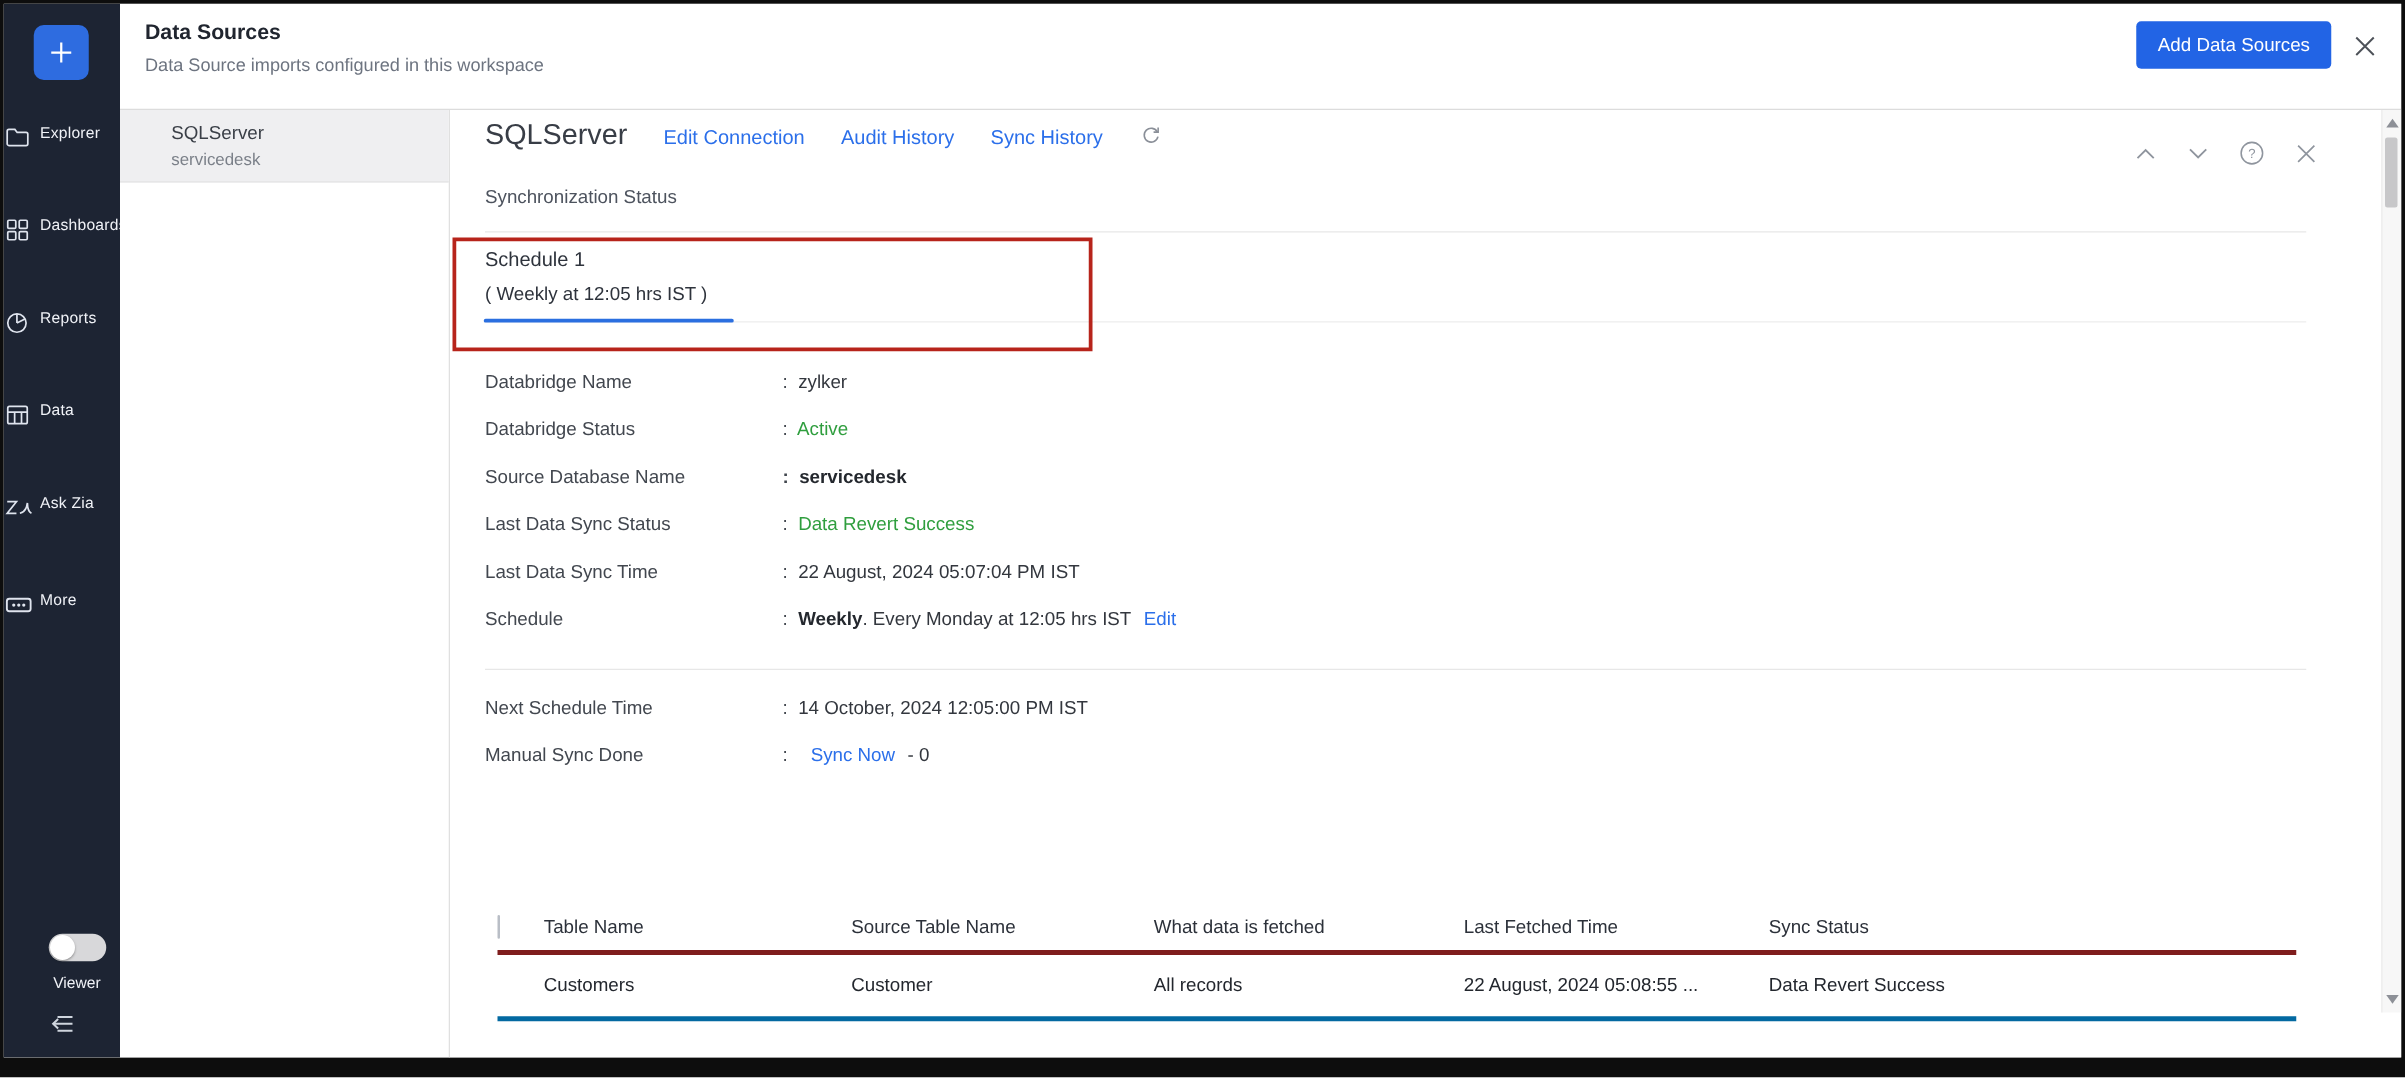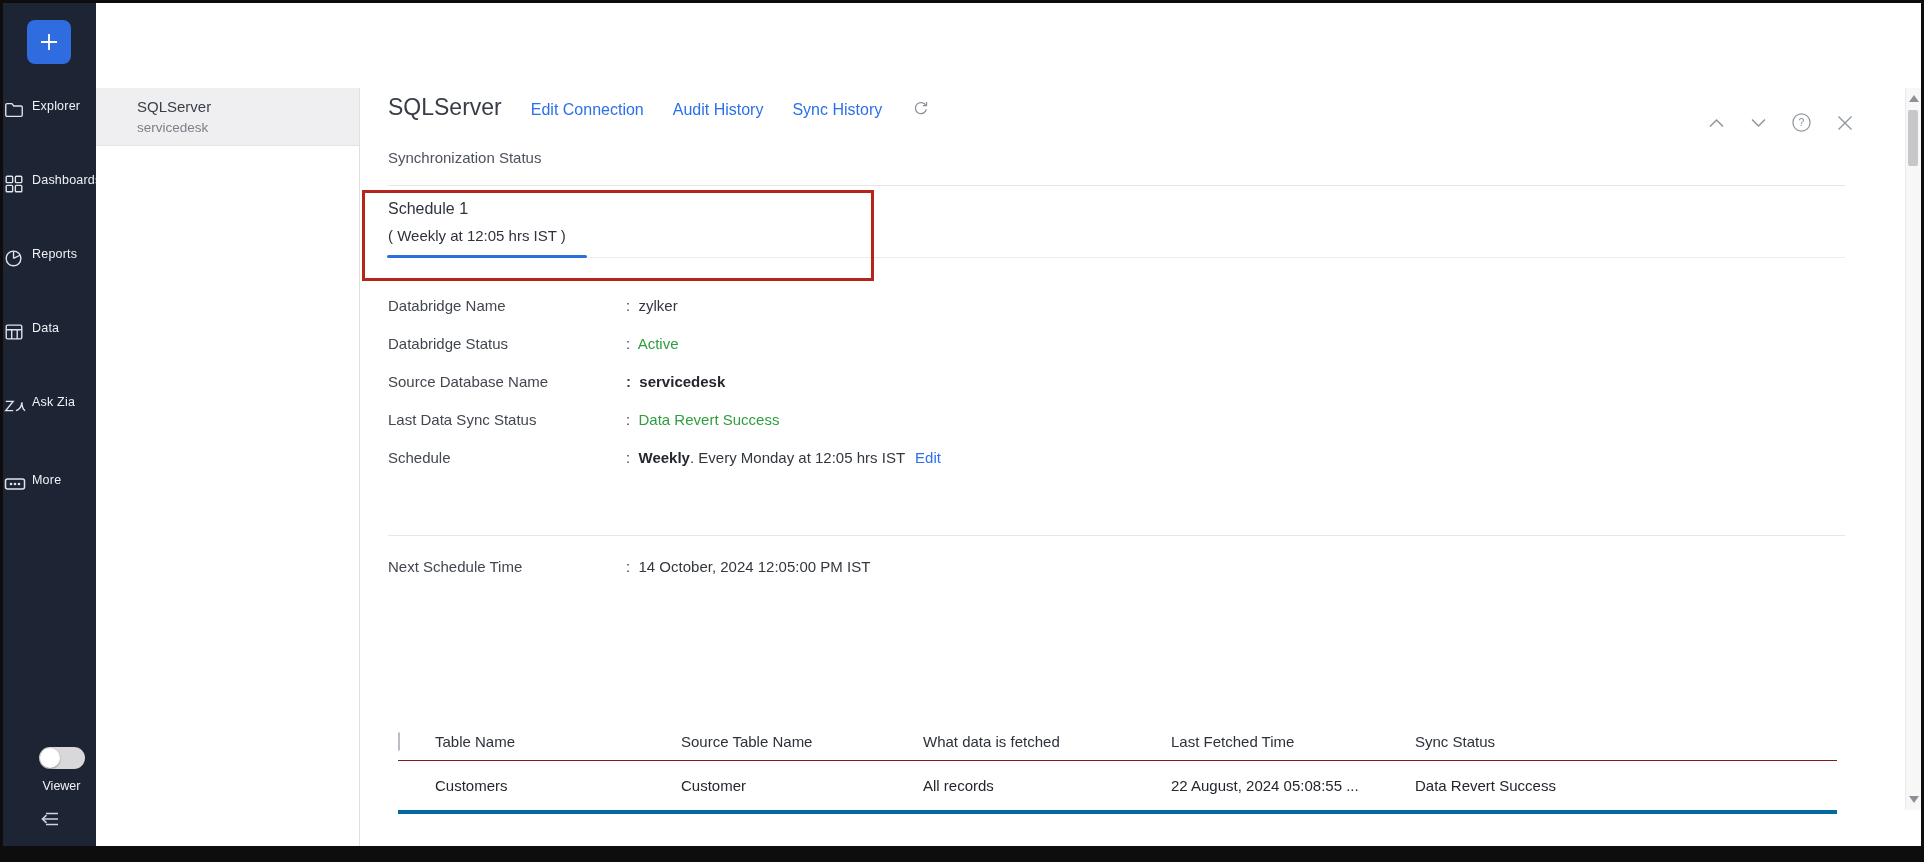--- a/index.html
+++ b/index.html
@@ -66,21 +66,21 @@
   .green{color:#2f9e3e;}
   .bold{font-weight:bold;color:#24282e;}
   .inline-link{color:#2b6fea;cursor:pointer;}
   .divider2{position:absolute;left:28px;right:76px;top:447px;height:1px;background:#e7e7e7;}
   .fields2{position:absolute;left:28px;top:470px;right:80px;}
   .fields2 .frow{height:38px;}
   .syncnow-gap{display:inline-block;width:10px;}
   
   .dtable{position:absolute;left:38px;right:84px;top:634px;font-size:15px;}
   .trow{display:grid;grid-template-columns:37px 246px 242px 248px 244px 1fr;align-items:center;}
-  .t-head{height:38px;color:#2c313a;border-bottom:1px solid #7f1d1d;}
+  .t-head{height:38px;color:#2c313a;border-bottom:4px solid #7f1d1d;}
   .t-body{height:49px;color:#23272e;border-bottom:4px solid #0369a1;}
   .checkbox{width:16px;height:16px;border:1.5px solid #b9bec6;border-radius:3px;background:#fff;cursor:pointer;}
   
   .vscroll{position:absolute;right:0;top:85px;width:15px;height:722px;background:#f7f7f7;border-left:1px solid #ebebeb;}
   .vs-up,.vs-down{position:absolute;left:3px;width:0;height:0;border-left:5px solid transparent;border-right:5px solid transparent;}
   .vs-up{top:7px;border-bottom:7px solid #8d9097;}
   .vs-down{bottom:7px;border-top:7px solid #8d9097;}
   .vs-thumb{position:absolute;left:2px;top:22px;width:10px;height:56px;background:#c7c7c9;border-radius:2px;cursor:pointer;}
   svg{display:block;}
 </style>
@@ -171,20 +171,32 @@
     <div class="sb-collapse">
       <span>
         <svg width="26" height="24" viewBox="0 0 26 24" fill="none" stroke="#cfd5de" stroke-width="1.6">
             <path d="M9 6.5h12M6 12h15M9 17.5h12"></path>
             <path d="M9.5 8.2 5.5 12l4 3.8"></path>
           </svg>
       </span>
     </div>
   </nav>
 
+  <header class="header">
+    <div class="h-title">Data Sources</div>
+    <div class="h-sub">Data Source imports configured in this workspace</div>
+    <button class="add-btn">Add Data Sources</button>
+    <div class="h-close">
+      <span>
+        <svg width="24" height="24" viewBox="0 0 24 24">
+            <path d="M5 5l14 14M19 5L5 19" stroke="#4e5259" stroke-width="1.6" fill="none"></path>
+          </svg>
+      </span>
+    </div>
+  </header>
 
   <aside class="list-panel">
     <div class="list-item selected">
       <div class="li-name">SQLServer</div>
       <div class="li-db">servicedesk</div>
     </div>
   </aside>
 
   <main class="main">
 
@@ -247,31 +259,39 @@
       </div>
       <div class="frow">
         <span class="flabel">Source Database Name</span>
         <span class="fval bold">servicedesk</span>
       </div>
       <div class="frow">
         <span class="flabel">Last Data Sync Status</span>
         <span class="fval green">Data Revert Success</span>
       </div>
       <div class="frow">
+        <span class="flabel">Last Data Sync Time</span>
+        <span class="fval">22 August, 2024 05:07:04 PM IST</span>
+      </div>
+      <div class="frow">
         <span class="flabel">Schedule</span>
         <span class="fval"><span class="bold">Weekly</span><span>. Every Monday at 12:05 hrs IST</span><span class="syncnow-gap"></span><span class="inline-link">Edit</span></span>
       </div>
     </div>
 
     <div class="divider2"></div>
 
     <div class="fields2">
       <div class="frow">
         <span class="flabel">Next Schedule Time</span>
         <span class="fval">14 October, 2024 12:05:00 PM IST</span>
+      </div>
+      <div class="frow">
+        <span class="flabel">Manual Sync Done</span>
+        <span class="fval"><span class="syncnow-gap"></span><span class="inline-link">Sync Now</span><span class="syncnow-gap"></span><span>- 0</span></span>
       </div>
     </div>
 
     <div class="dtable">
       <div class="trow t-head">
         <span><span class="checkbox"></span></span>
         <span>Table Name</span>
         <span>Source Table Name</span>
         <span>What data is fetched</span>
         <span>Last Fetched Time</span>

